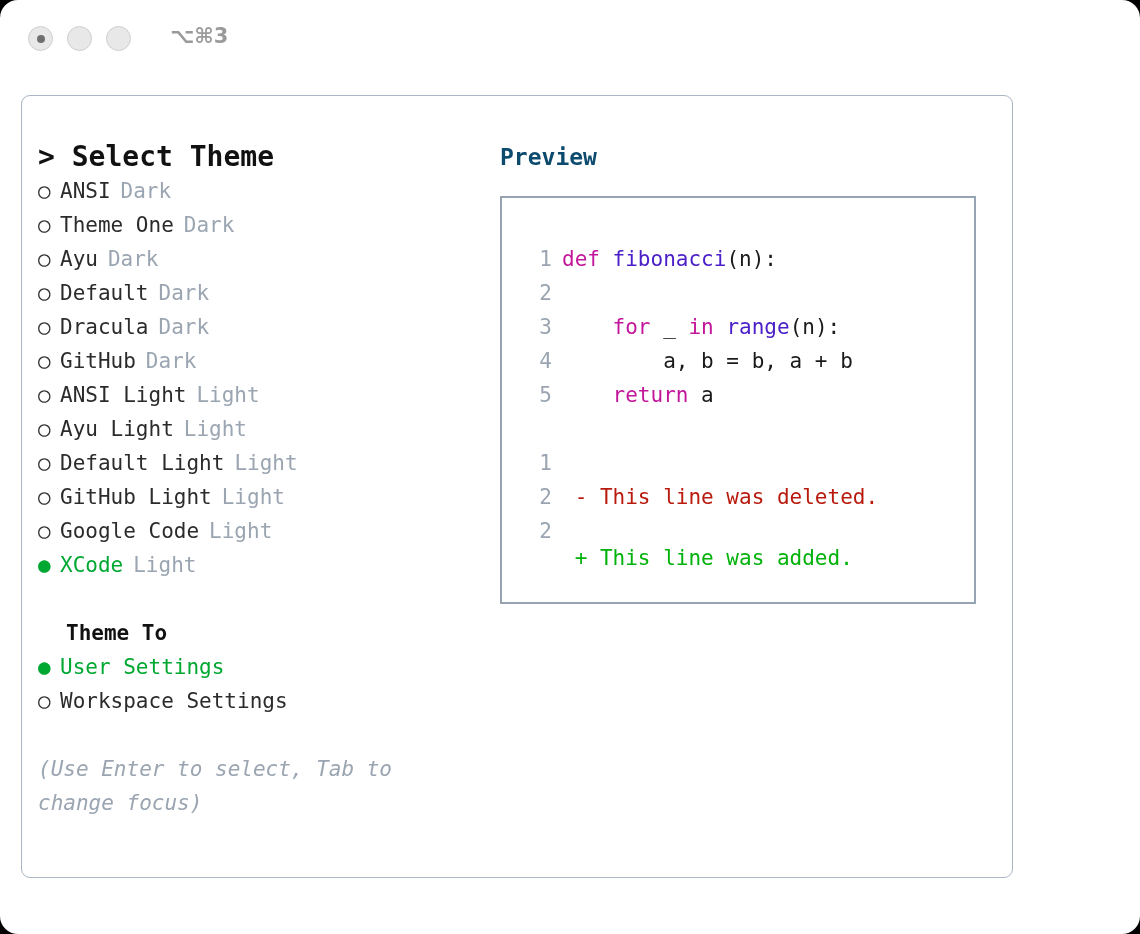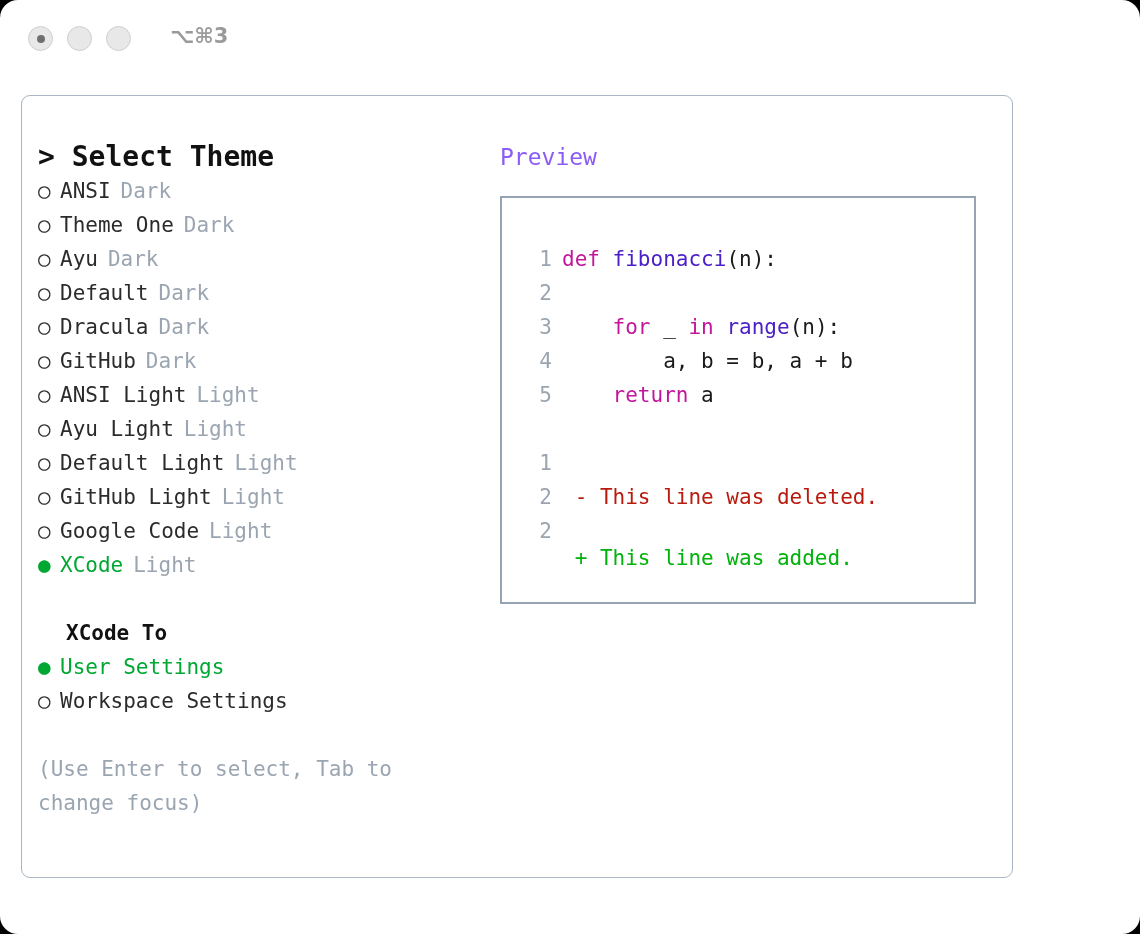--- a/index.html
+++ b/index.html
@@ -136,33 +136,34 @@
     white-space: pre;
   }
 
   #hint-text {
     margin-top: 34px;
     font-size: 21px;
     color: #9aa5b1;
     line-height: 34px;
     width: 400px;
     white-space: normal;
+    font-style: italic;
   }
 
   
   #preview-column {
     position: absolute;
     left: 478px;
     top: 44px;
     width: 490px;
   }
   #preview-title {
     font-size: 23px;
-    font-weight: normal;
-    color: #8b5cf6;
+    font-weight: bold;
+    color: #0c4a6e;
     line-height: 34px;
     white-space: pre;
   }
 
   #preview-box {
     margin-top: 22px;
     width: 476px;
     height: 408px;
     box-sizing: border-box;
     border: 2px solid #96a3b3;
@@ -226,21 +227,21 @@
           <div class="option-row"><span class="bullet">○</span><span class="opt-label">ANSI Light</span><span class="opt-tag">Light</span></div>
           <div class="option-row"><span class="bullet">○</span><span class="opt-label">Ayu Light</span><span class="opt-tag">Light</span></div>
           <div class="option-row"><span class="bullet">○</span><span class="opt-label">Default Light</span><span class="opt-tag">Light</span></div>
           <div class="option-row"><span class="bullet">○</span><span class="opt-label">GitHub Light</span><span class="opt-tag">Light</span></div>
           <div class="option-row"><span class="bullet">○</span><span class="opt-label">Google Code</span><span class="opt-tag">Light</span></div>
           <div class="option-row"><span class="bullet selected">●</span><span class="opt-label selected">XCode</span><span class="opt-tag">Light</span></div>
         </div>
 
       <div class="spacer-sm"></div>
 
-      <div id="apply-header">XCode To</div>
+      <div id="apply-header">Theme To</div>
       <div id="apply-list">
           <div class="option-row"><span class="bullet selected">●</span><span class="opt-label selected">User Settings</span></div>
           <div class="option-row"><span class="bullet">○</span><span class="opt-label">Workspace Settings</span></div>
         </div>
 
       <div id="hint-text">(Use Enter to select, Tab to change focus)</div>
     </div>
 
     <div id="preview-column">
       <div id="preview-title">Preview</div>

